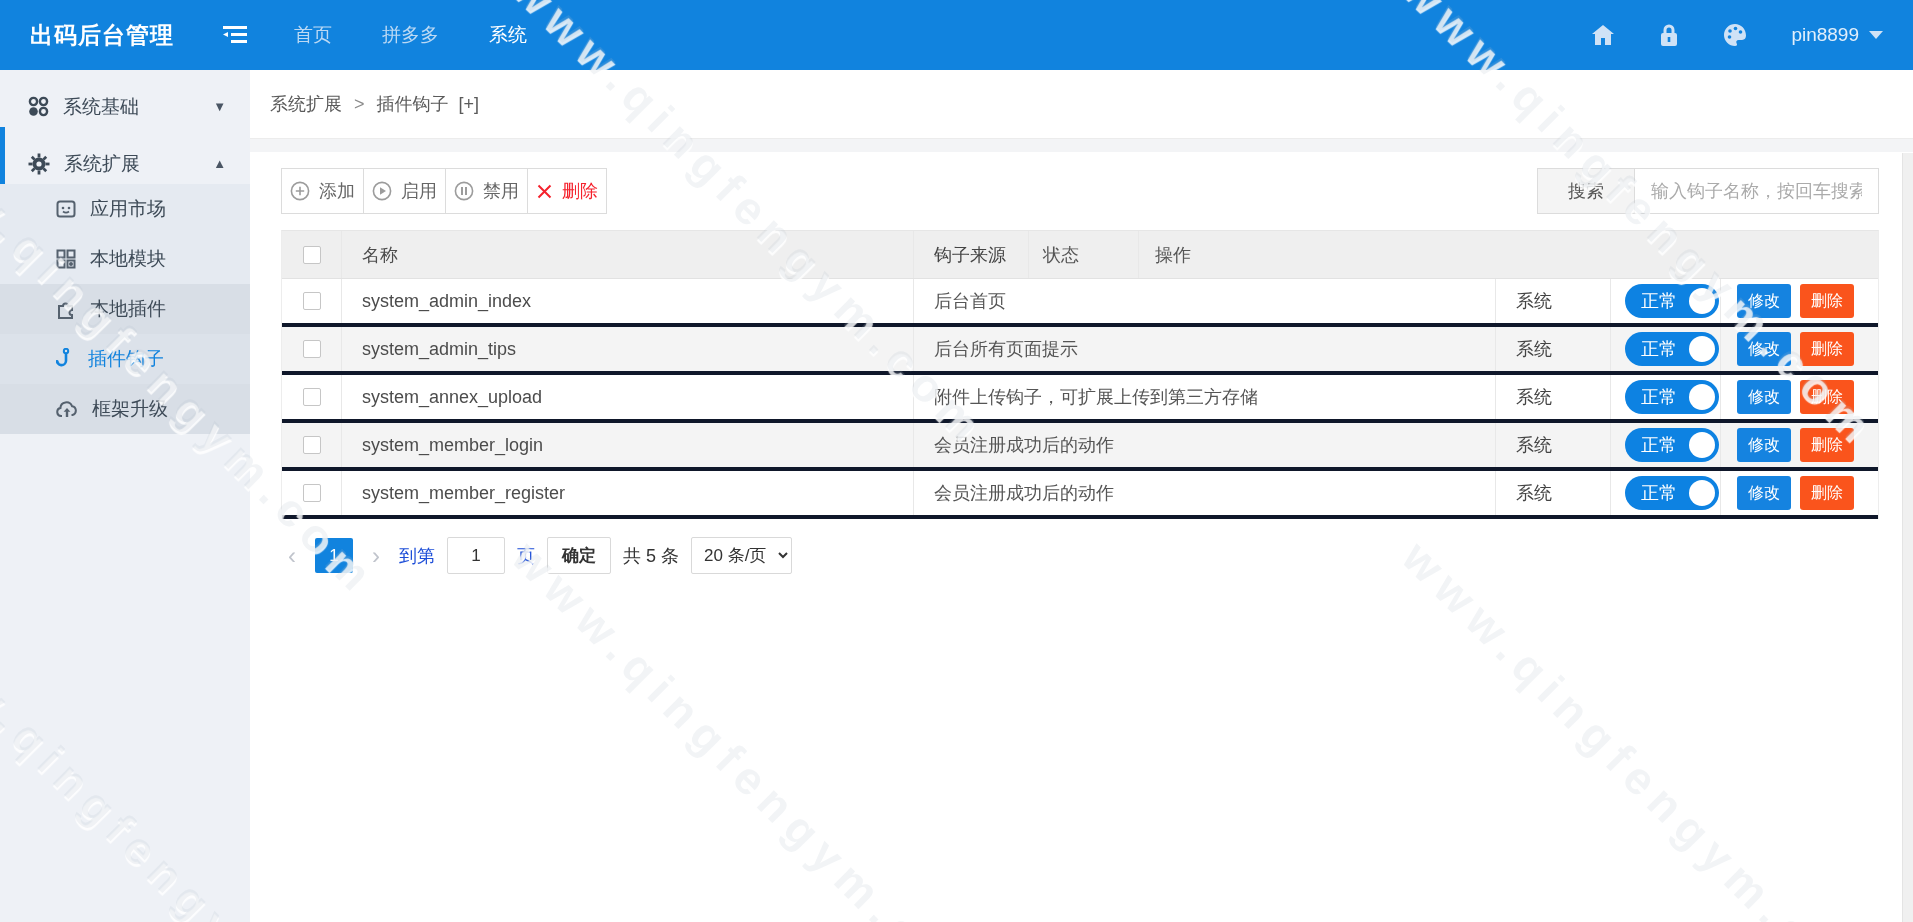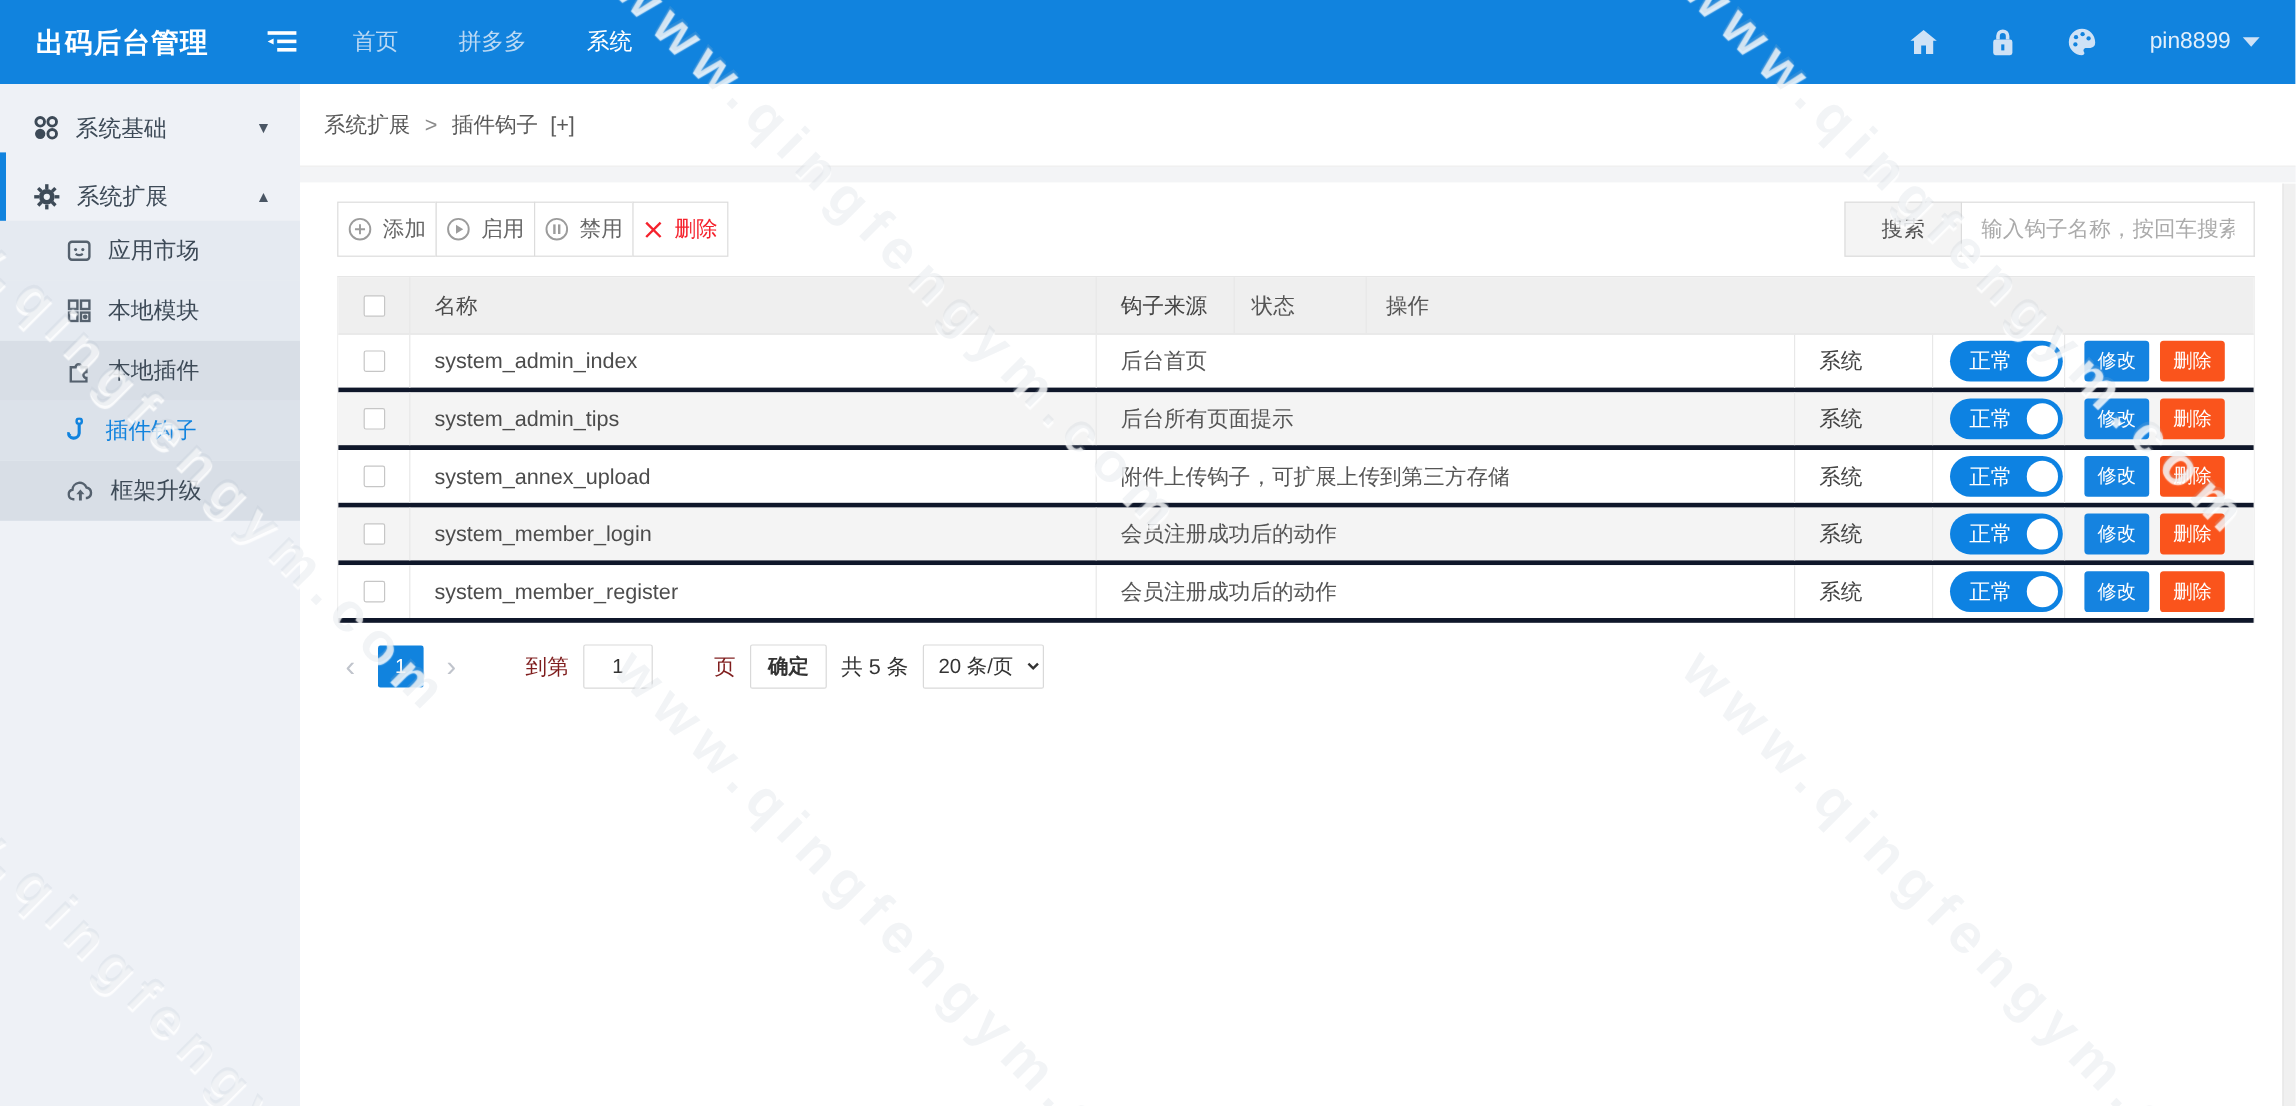--- a/index.html
+++ b/index.html
@@ -117,21 +117,21 @@
   }
   .btn-edit { background:#1583E0; }
   .btn-del  { background:#FA541C; }
   
   .pager { display:flex; align-items:center; margin-top:18px; gap:12px; font-size:18px; }
   .pg-arrow { color:#C0C4CC; font-size:24px; width:22px; text-align:center; cursor:pointer; line-height:1; }
   .pg-page {
     width:38px; height:35px; background:#1183DE; color:#fff; border-radius:2px;
     display:flex; align-items:center; justify-content:center; font-size:17px; cursor:pointer;
   }
-  .pg-dim { color:#7f1d1d;margin-left:39px; }
+  .pg-dim { color:#1d4ed8; }
   .pg-input {
     width:58px; height:37px; border:1px solid #D9D9D9; border-radius:2px;
     text-align:center; font-size:17px; color:#333; outline:none; font-family:inherit;
   }
   .pg-confirm {
     height:37px; padding:0 14px; background:#fff; border:1px solid #D9D9D9; border-radius:2px;
     font-size:17px; font-weight:700; color:#333; cursor:pointer; font-family:inherit;
   }
   .pg-total { color:#333; }
   .pg-size {

